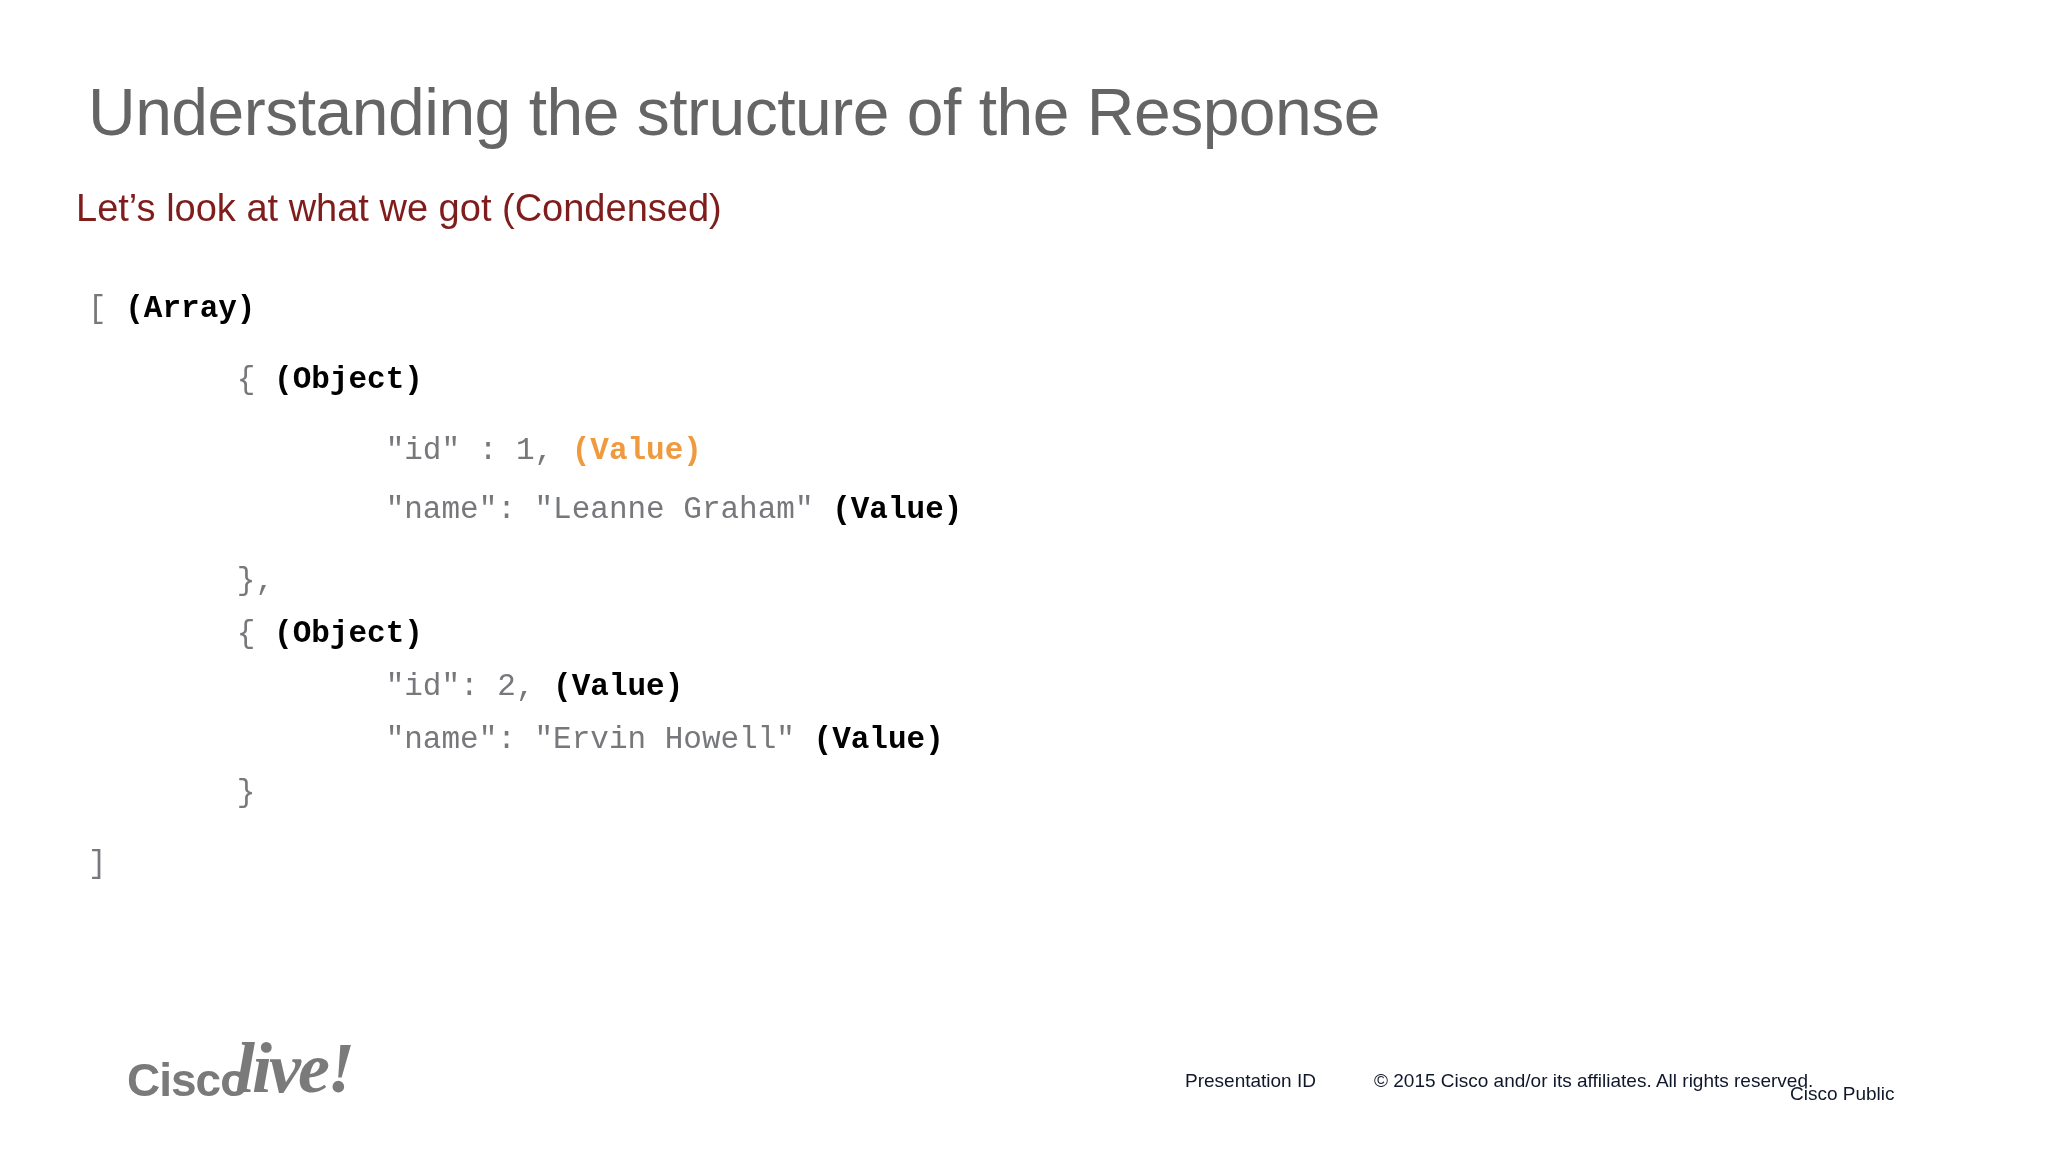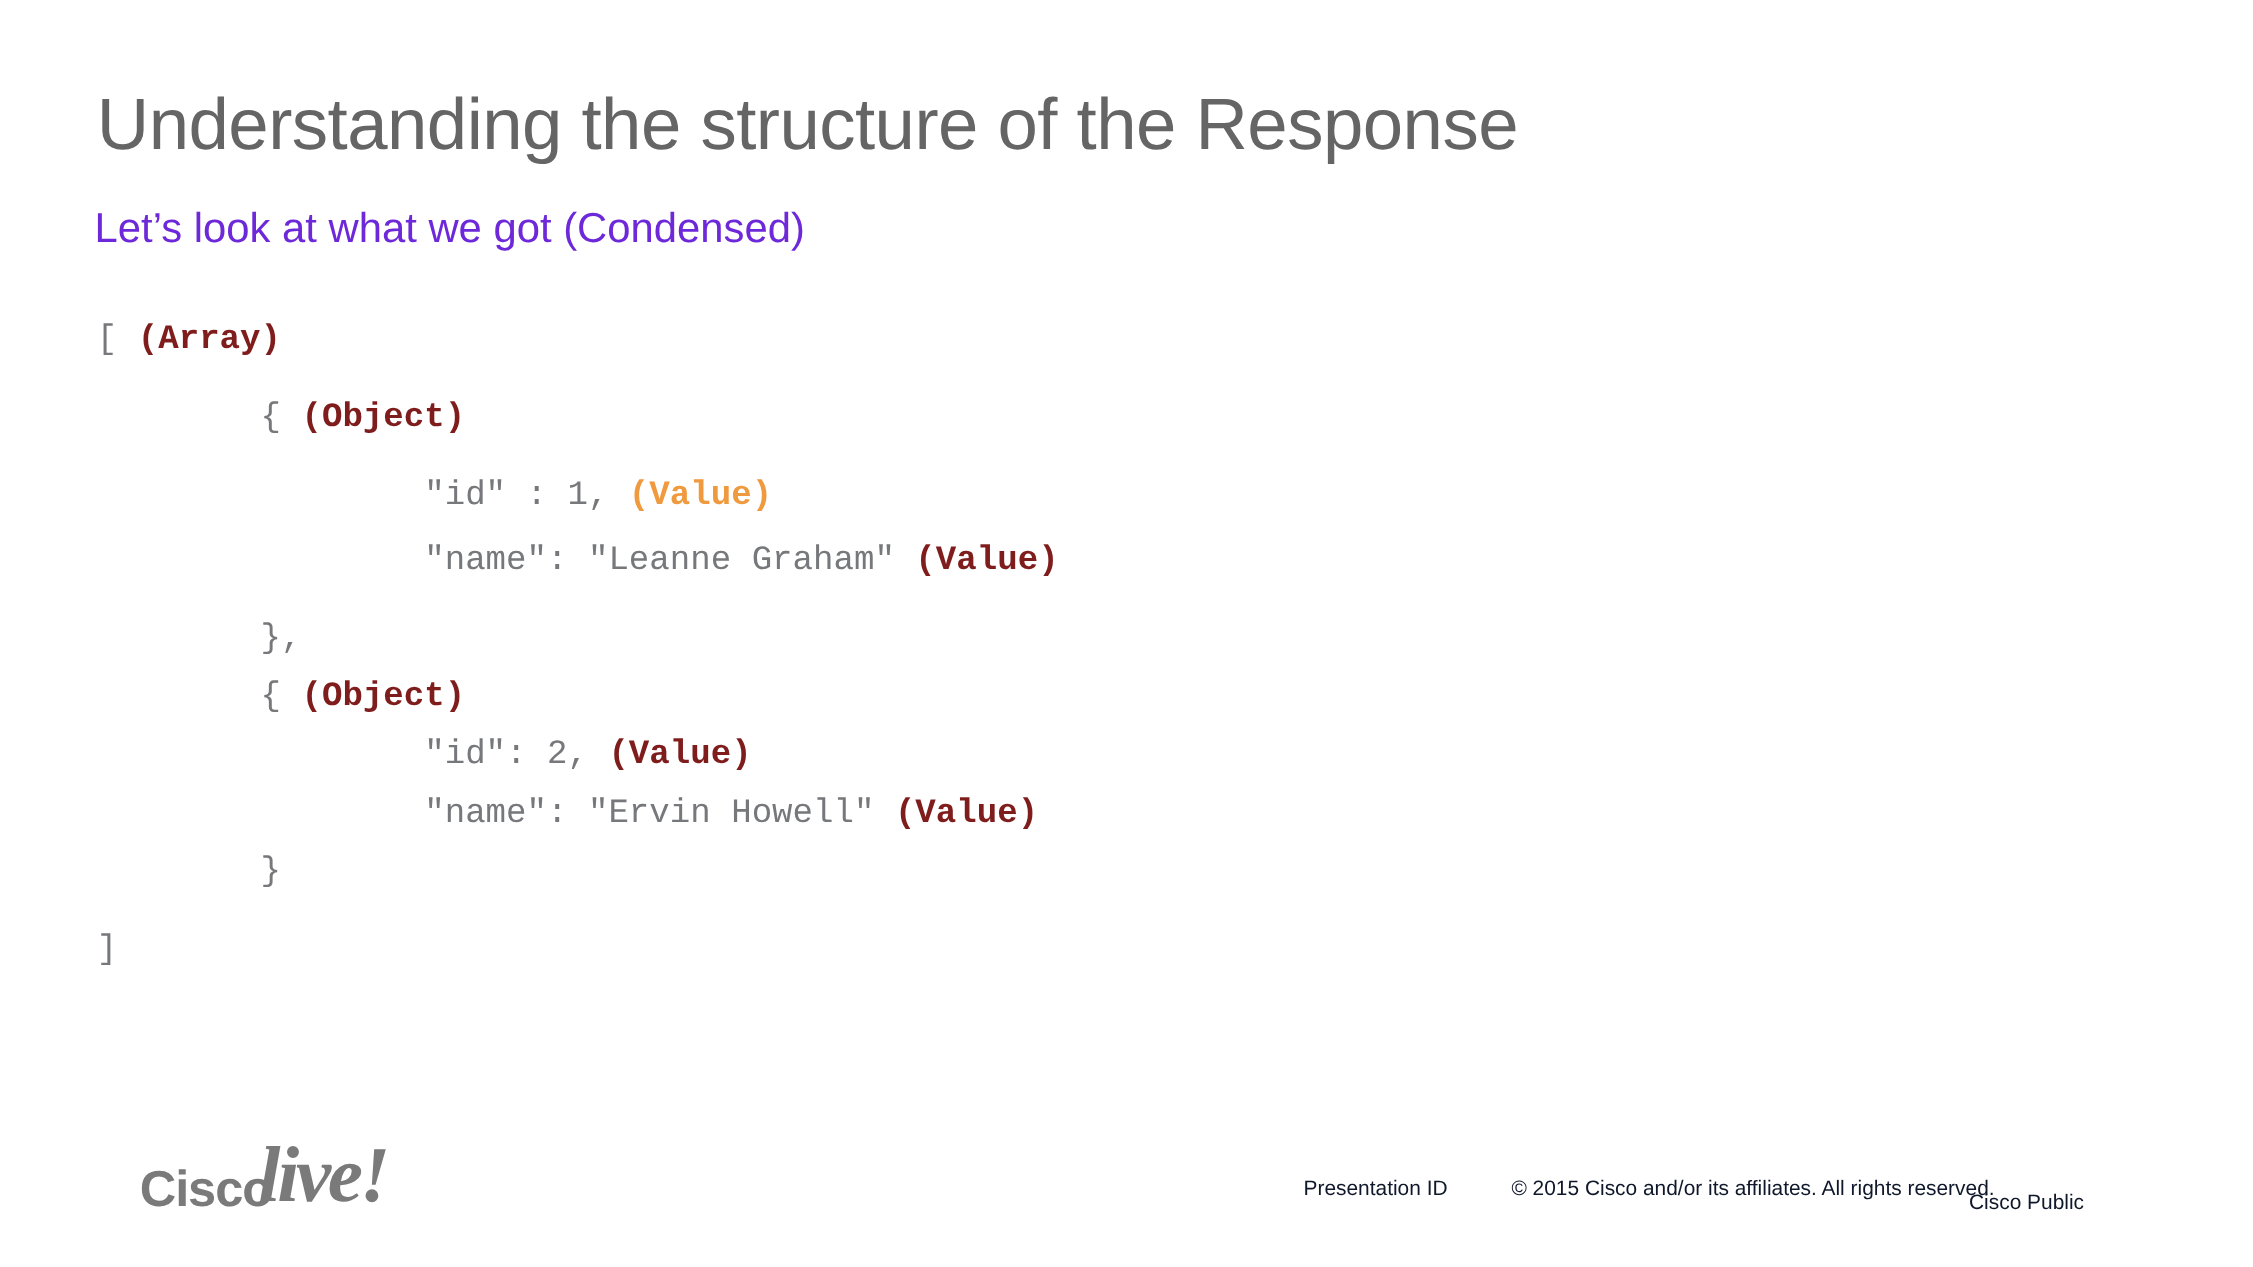--- a/index.html
+++ b/index.html
@@ -27,25 +27,25 @@
     line-height: 1.05;
     color: #656565;
     font-weight: 400;
     letter-spacing: -0.5px;
     white-space: nowrap;
   }
 
   
   #subtitle {
     position: absolute;
-    left: 86px;
+    left: 76px;
     top: 188px;
     font-size: 38px;
     line-height: 1.1;
-    color: #6d28d9;
+    color: #7f1d1d;
     font-weight: 400;
     white-space: nowrap;
   }
 
   
   #code {
     position: absolute;
     left: 88px;
     top: 282px;
     width: 1700px;
@@ -59,21 +59,21 @@
     white-space: pre;
     font-family: "Liberation Mono", "DejaVu Sans Mono", monospace;
   }
   .code-line.gap-top   { margin-top: 18px; }
   .code-line.gap-small { margin-top: 6px; }
   .punct {
     color: #76787b;
     font-weight: 400;
   }
   .annot {
-    color: #7f1d1d;
+    color: #000000;
     font-weight: bold;
   }
   .annot.light {
     color: #F09A40;
   }
   .txt {
     color: #6d6e71;
   }
 
   

